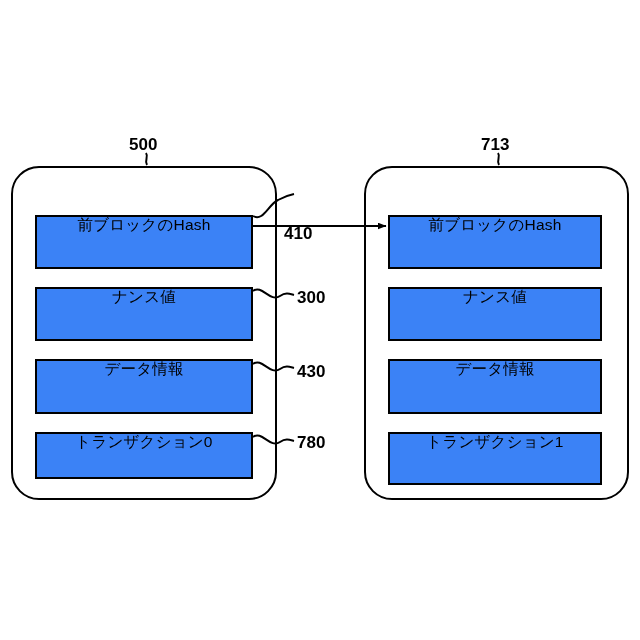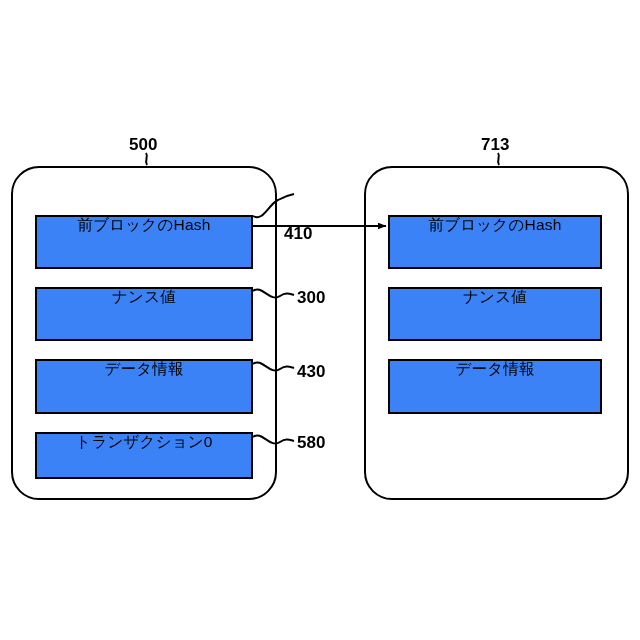--- a/index.html
+++ b/index.html
@@ -103,20 +103,23 @@
 
   <div class="field-row" id="row-401-0">
     <span class="field-label">前ブロックのHash</span>
   </div>
   <div class="field-row" id="row-401-1">
     <span class="field-label">ナンス値</span>
   </div>
   <div class="field-row" id="row-401-2">
     <span class="field-label">データ情報</span>
   </div>
+  <div class="field-row" id="row-401-3">
+    <span class="field-label">トランザクション1</span>
+  </div>
 
   <svg id="leaders" viewBox="0 0 640 640">
     <defs>
       <marker id="arrowhead" markerWidth="9" markerHeight="7" refX="8.5" refY="3.5" orient="auto" markerUnits="userSpaceOnUse">
         <polygon points="0 0, 9 3.5, 0 7" fill="#000000"></polygon>
       </marker>
     </defs>
 
     <path d="M146 153 C 149 157, 144 160, 147 165" fill="none" stroke="#000000" stroke-width="2"></path>
 
@@ -131,15 +134,15 @@
     <path d="M253 364 C 262 357, 270 376, 280 369 C 286 365, 290 367, 294 368" fill="none" stroke="#000000" stroke-width="2"></path>
 
     <path d="M253 437 C 262 430, 270 449, 280 442 C 286 438, 290 440, 294 441" fill="none" stroke="#000000" stroke-width="2"></path>
   </svg>
 
   <div class="ref-num" id="ref-400">500</div>
   <div class="ref-num" id="ref-401">713</div>
   <div class="ref-num" id="ref-410">410</div>
   <div class="ref-num" id="ref-420">300</div>
   <div class="ref-num" id="ref-430">430</div>
-  <div class="ref-num" id="ref-440">580</div>
+  <div class="ref-num" id="ref-440">780</div>
 
 </div>
 
 </body></html>

